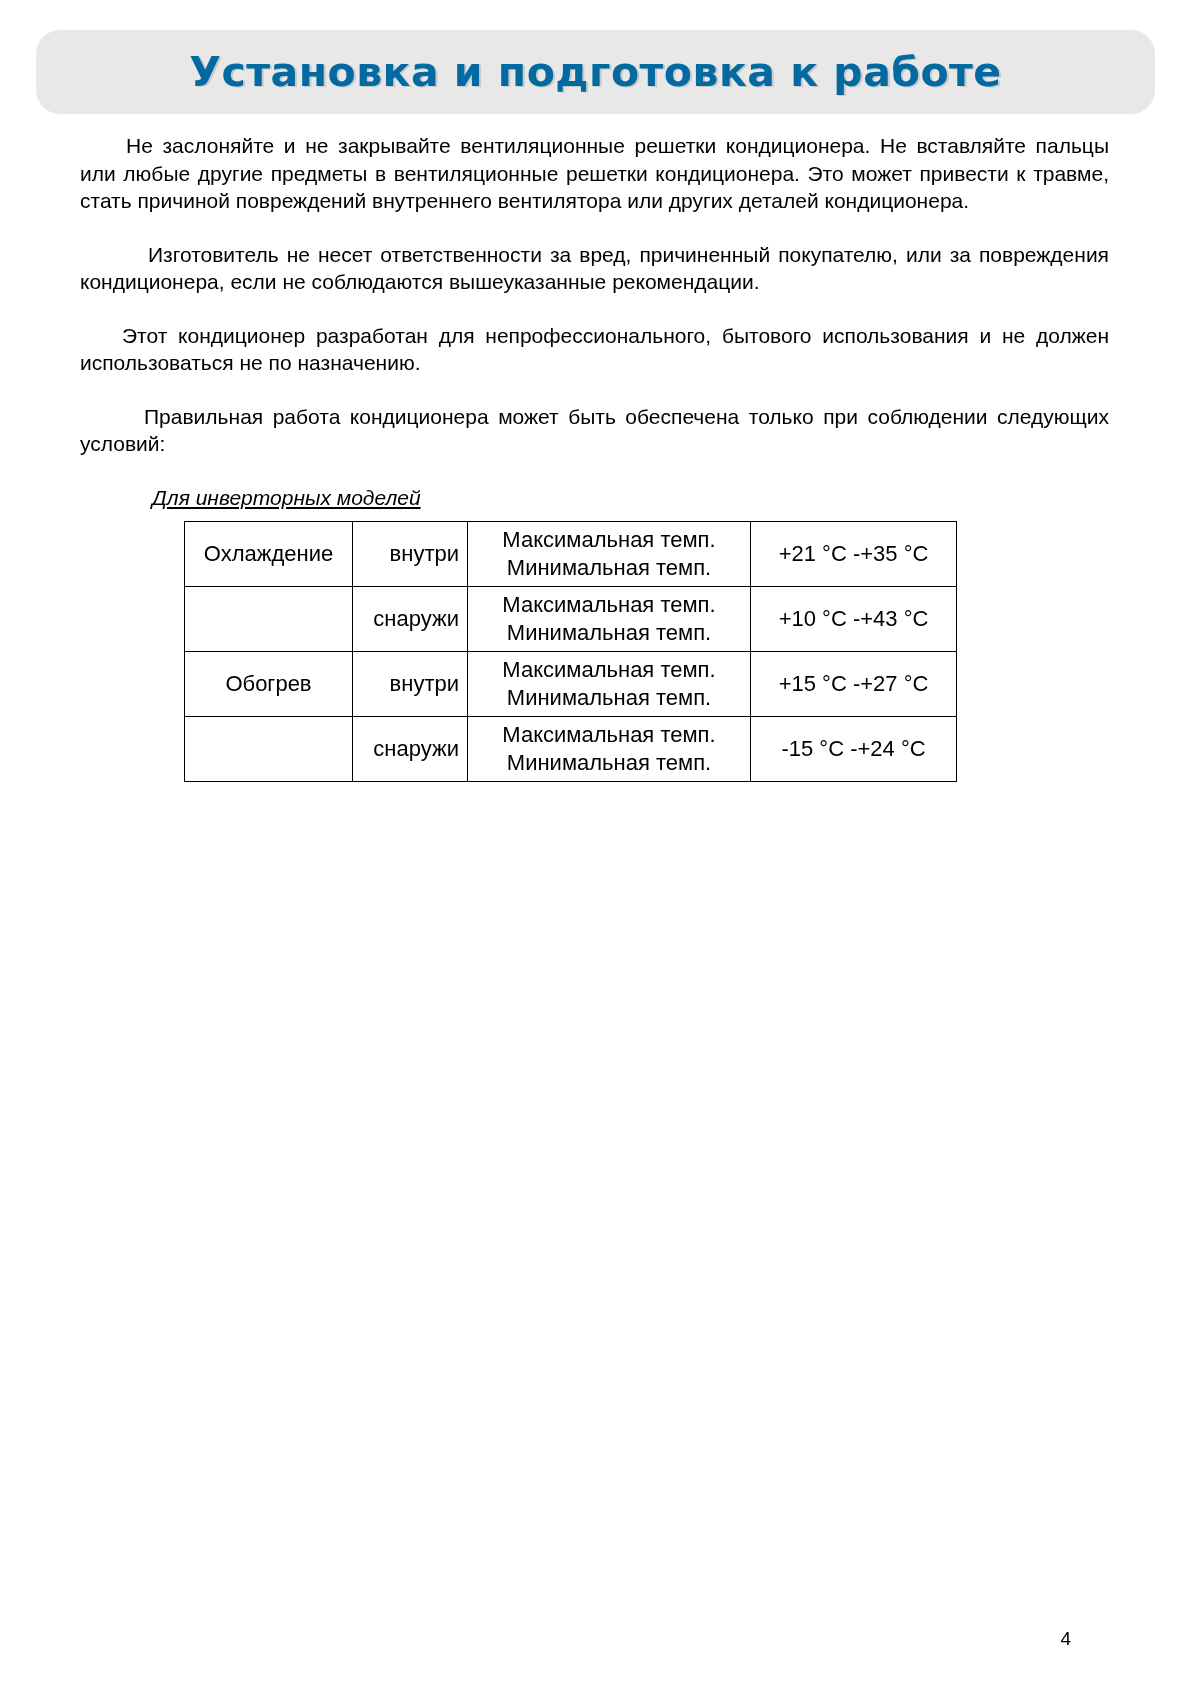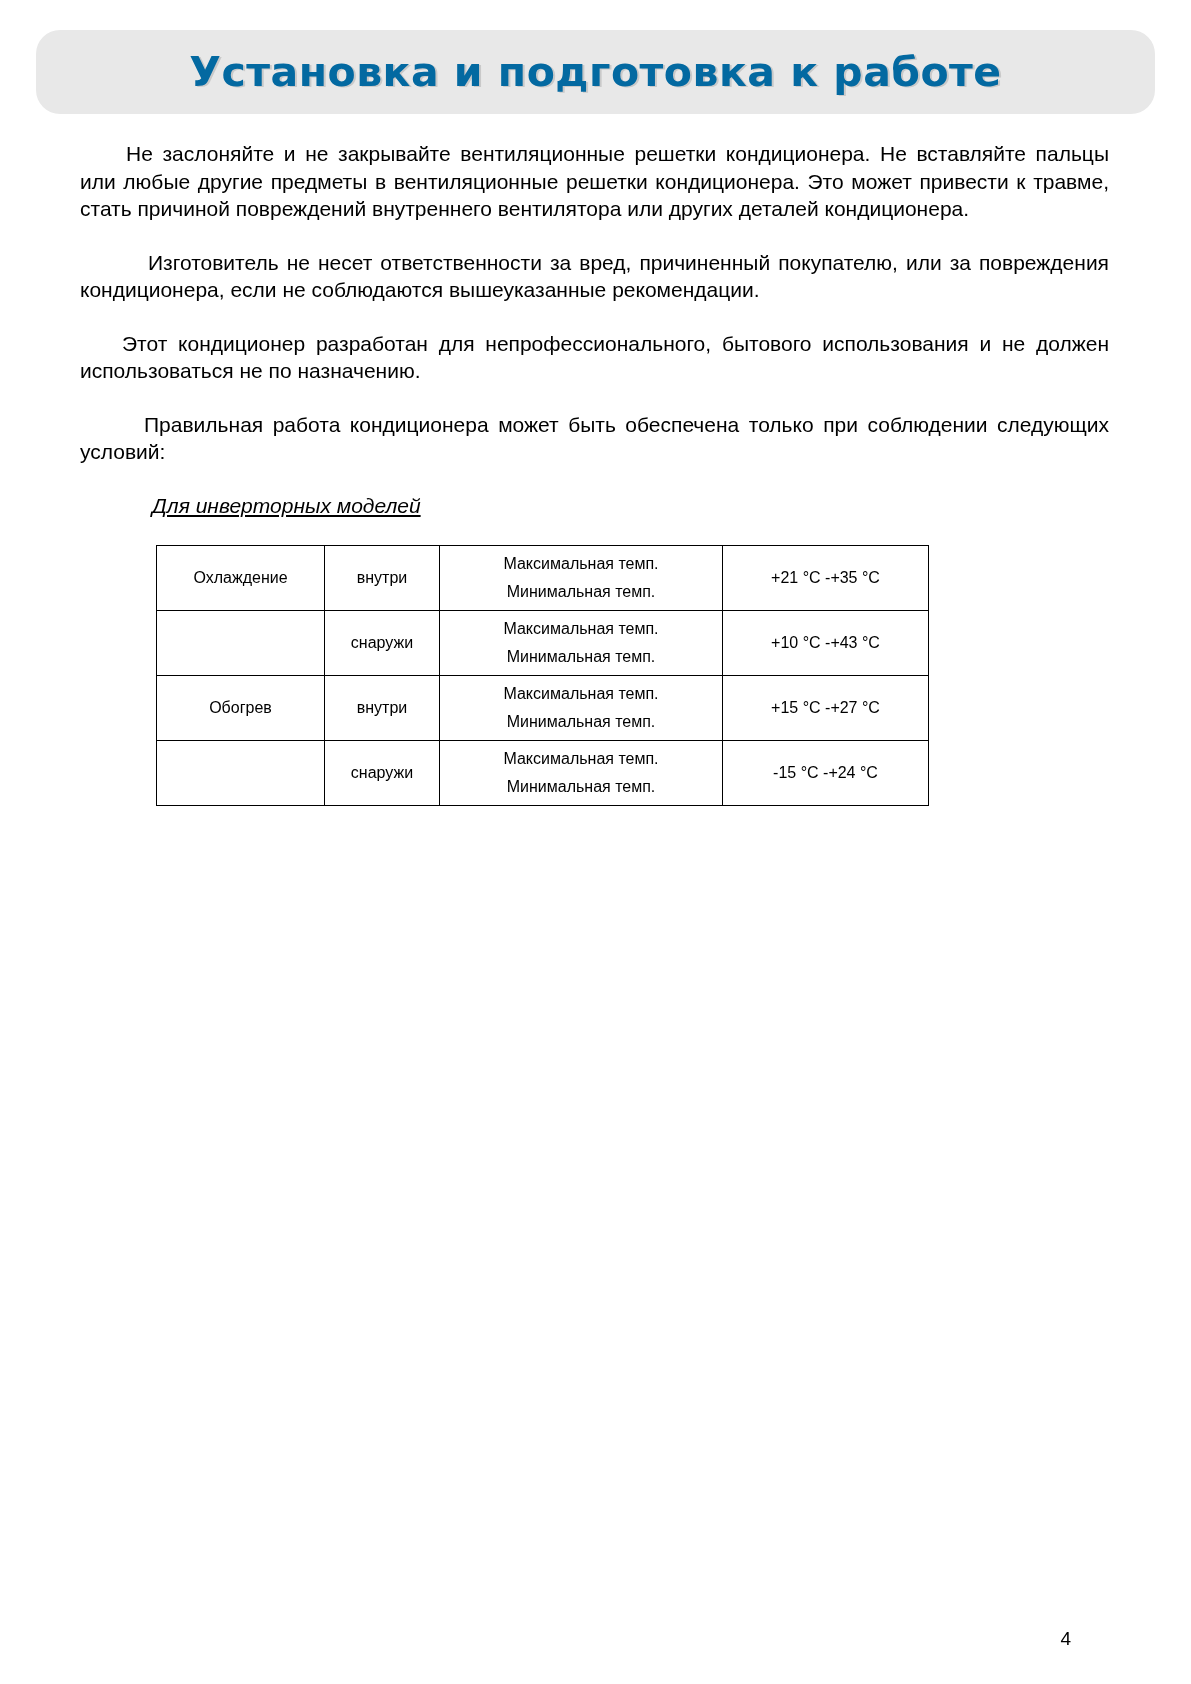--- a/index.html
+++ b/index.html
@@ -28,53 +28,53 @@
   }
   .title-banner h1 {
     font-family: "DejaVu Sans", sans-serif;
     font-weight: 900;
     font-size: 41px;
     letter-spacing: 0.5px;
     color: #0369a1;
     text-shadow: 2px 1px 0 #c9c9c9;
   }
   .content {
-    padding: 26px 82px 0 80px;
+    padding: 18px 82px 0 80px;
     font-size: 21px;
     line-height: 27.5px;
   }
   .content p {
     text-align: justify;
     margin-bottom: 26px;
   }
   .p1 { text-indent: 46px; }
   .p2 { text-indent: 68px; }
   .p3 { text-indent: 42px; }
   .p4 { text-indent: 64px; }
   .section-heading {
-    margin: 14px 0 26px 72px;
+    margin: 14px 0 10px 72px;
     font-size: 21px;
     font-style: italic;
     text-decoration: underline;
   }
   table.temp-table {
     border-collapse: collapse;
-    margin-left: 76px;
+    margin-left: 104px;
     table-layout: fixed;
     width: 741px;
-    font-size: 16px;
+    font-size: 22px;
   }
   table.temp-table td {
     border: 1px solid #000;
     padding: 4px 8px;
     vertical-align: middle;
     height: 61px;
   }
   td.mode-cell   { width: 168px; text-align: center; }
-  td.loc-cell    { width: 115px; text-align: center; }
+  td.loc-cell    { width: 115px; text-align: right; }
   td.temps-cell  { width: 283px; text-align: center; }
   td.range-cell  { width: 206px; text-align: center; }
   .temps-cell .line { line-height: 28px; white-space: nowrap; }
   .page-number {
     position: absolute;
     right: 120px;
     bottom: 34px;
     font-size: 19px;
   }
 </style>

